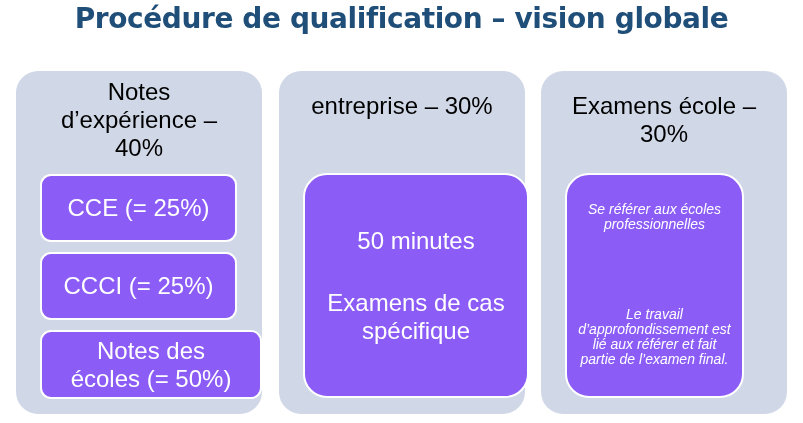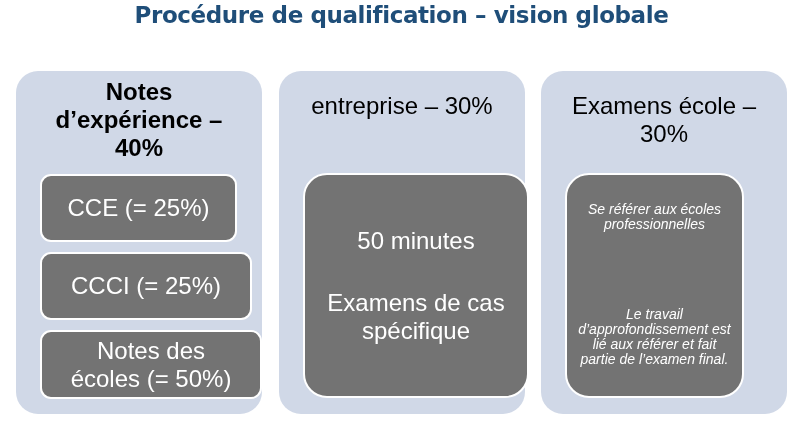--- a/index.html
+++ b/index.html
@@ -2,55 +2,55 @@
 <html><head>
   <meta charset="utf-8">
   <style>
     html, body { margin: 0; padding: 0; }
     body {
       width: 803px; height: 423px; background: #ffffff; position: relative; overflow: hidden;
       font-family: "Liberation Sans", sans-serif;
     }
     .title {
       position: absolute; left: 0; top: 2px; width: 803px; text-align: center;
-      font-family: "DejaVu Sans", sans-serif; font-weight: bold; font-size: 23px;
+      font-family: "DejaVu Sans", sans-serif; font-weight: bold; font-size: 28px;
       color: #1f4e79; letter-spacing: -0.4px;
     }
     .panel {
       position: absolute; top: 71px; width: 246px; height: 343px;
       background: #d0d8e7; border-radius: 22px;
     }
     .panel-title {
       position: absolute; left: 0; width: 100%; text-align: center;
       font-size: 24px; line-height: 28px; color: #000000;
     }
     .inner {
-      position: absolute; background: #737373; border: 2px solid #ffffff;
+      position: absolute; background: #8b5cf6; border: 2px solid #ffffff;
       border-radius: 11px; box-sizing: border-box; color: #ffffff;
       display: flex; align-items: center; justify-content: center; text-align: center;
     }
     .inner.big { border-radius: 24px; }
     .inner-text { font-size: 24px; line-height: 28px; }
     .italic-text { font-style: italic; font-size: 14px; line-height: 15px; }
   </style>
 </head>
 <body>
 
 <div class="title">Procédure de qualification – vision globale</div>
 
 <div class="panel" style="left:16px;">
-  <div class="panel-title" style="top:7px;font-weight:bold;">
+  <div class="panel-title" style="top:7px;">
     <div>Notes</div>
     <div>d’expérience –</div>
     <div>40%</div>
   </div>
   <div class="inner" style="left:24px; top:103px; width:197px; height:68px;">
     <div class="inner-text">CCE (= 25%)</div>
   </div>
-  <div class="inner" style="left:24px; top:181px; width:212px; height:68px;">
+  <div class="inner" style="left:24px; top:181px; width:197px; height:68px;">
     <div class="inner-text">CCCI (= 25%)</div>
   </div>
   <div class="inner" style="left:24px; top:259px; width:222px; height:69px;">
     <div class="inner-text">
       <div>Notes des</div>
       <div>écoles (= 50%)</div>
     </div>
   </div>
 </div>
 

